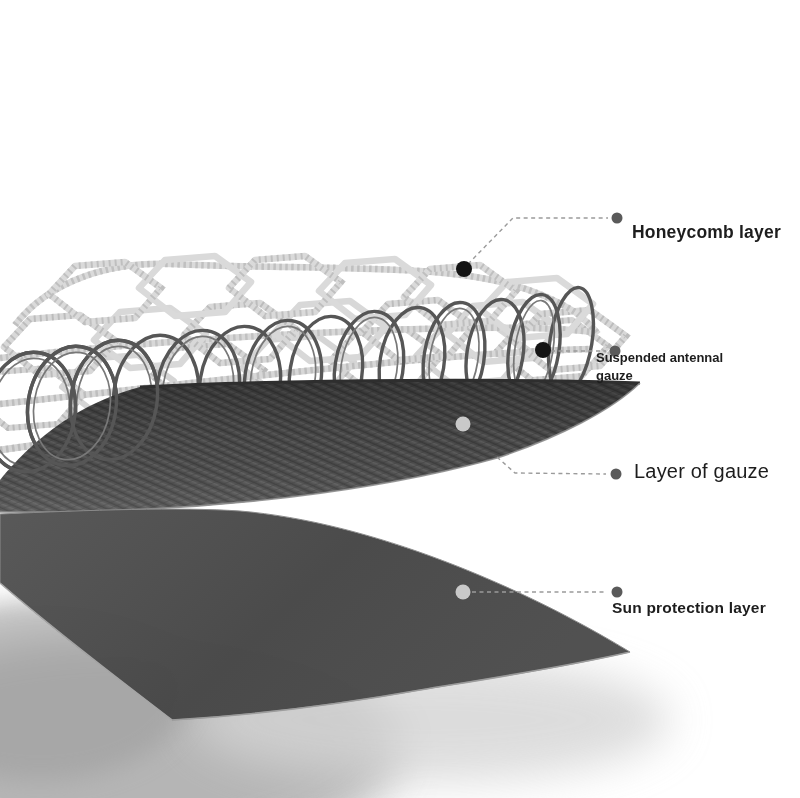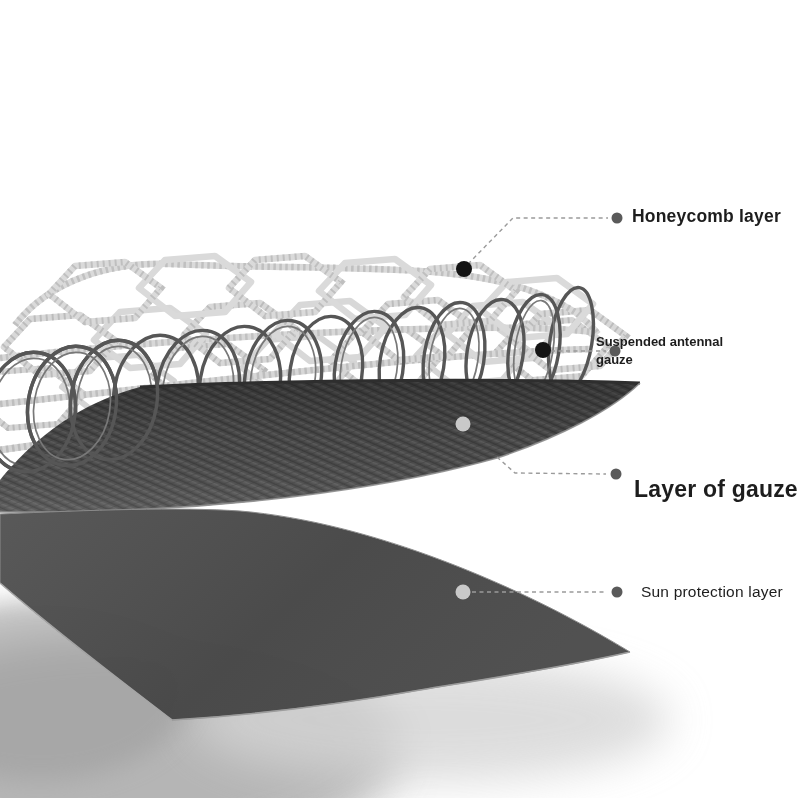--- a/index.html
+++ b/index.html
@@ -8,27 +8,28 @@
     width:800px;height:798px;
     background:#ffffff;
     overflow:hidden;
     font-family:"Liberation Sans", sans-serif;
   }
   .stage svg{position:absolute;left:0;top:0;}
   .callout-label{
     position:absolute;
     color:#1d1d1d;
     white-space:nowrap;
+    margin-top:16px;
     -webkit-font-smoothing:antialiased;
   }
   .label-honeycomb{left:632px;top:206px;font-size:17.5px;font-weight:600;letter-spacing:.2px;}
   .label-suspended{left:596px;top:333px;font-size:13px;font-weight:600;line-height:18px;}
   .label-suspended span{display:block;}
-  .label-gauze{left:634px;top:476px;font-size:23px;font-weight:700;letter-spacing:.2px;}
-  .label-sun{left:641px;top:583px;font-size:15.5px;font-weight:400;letter-spacing:.2px;}
+  .label-gauze{left:634px;top:444px;font-size:20px;font-weight:400;letter-spacing:.2px;}
+  .label-sun{left:612px;top:583px;font-size:15.5px;font-weight:700;letter-spacing:.2px;}
 </style>
 </head>
 <body>
 
 <div class="stage">
 
   <svg width="800" height="798" viewBox="0 0 800 798">
     <defs>
       <filter id="soft" x="-60%" y="-60%" width="220%" height="220%">
         <feGaussianBlur stdDeviation="22"></feGaussianBlur>

